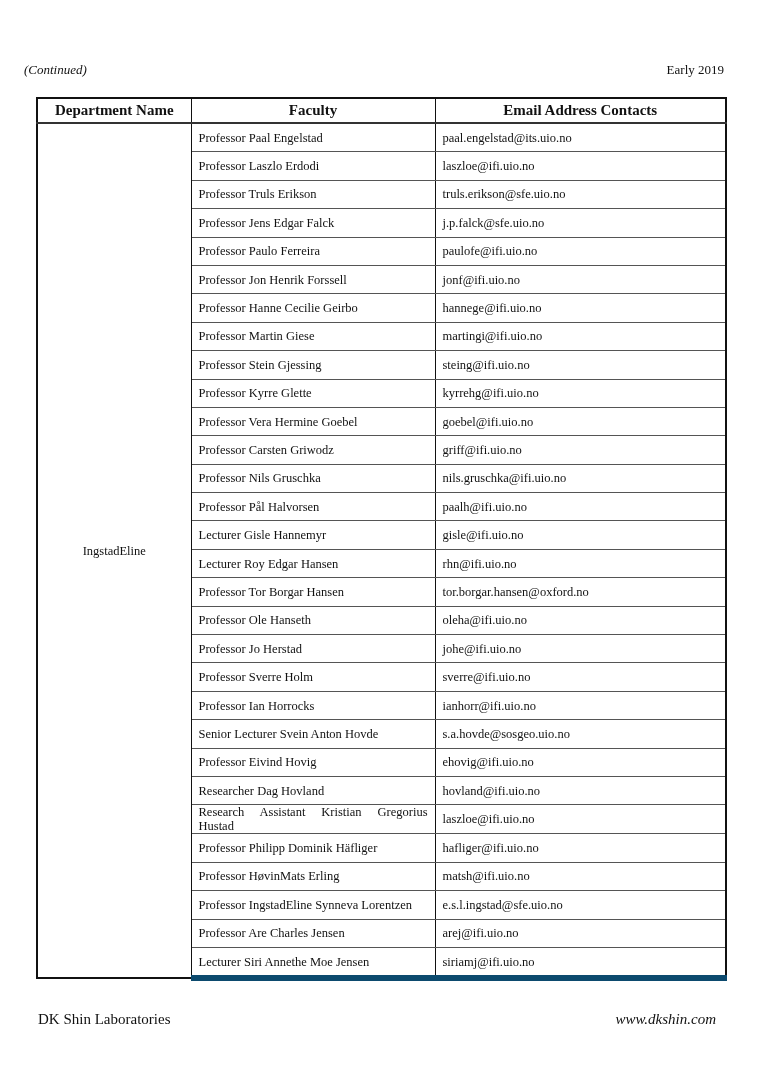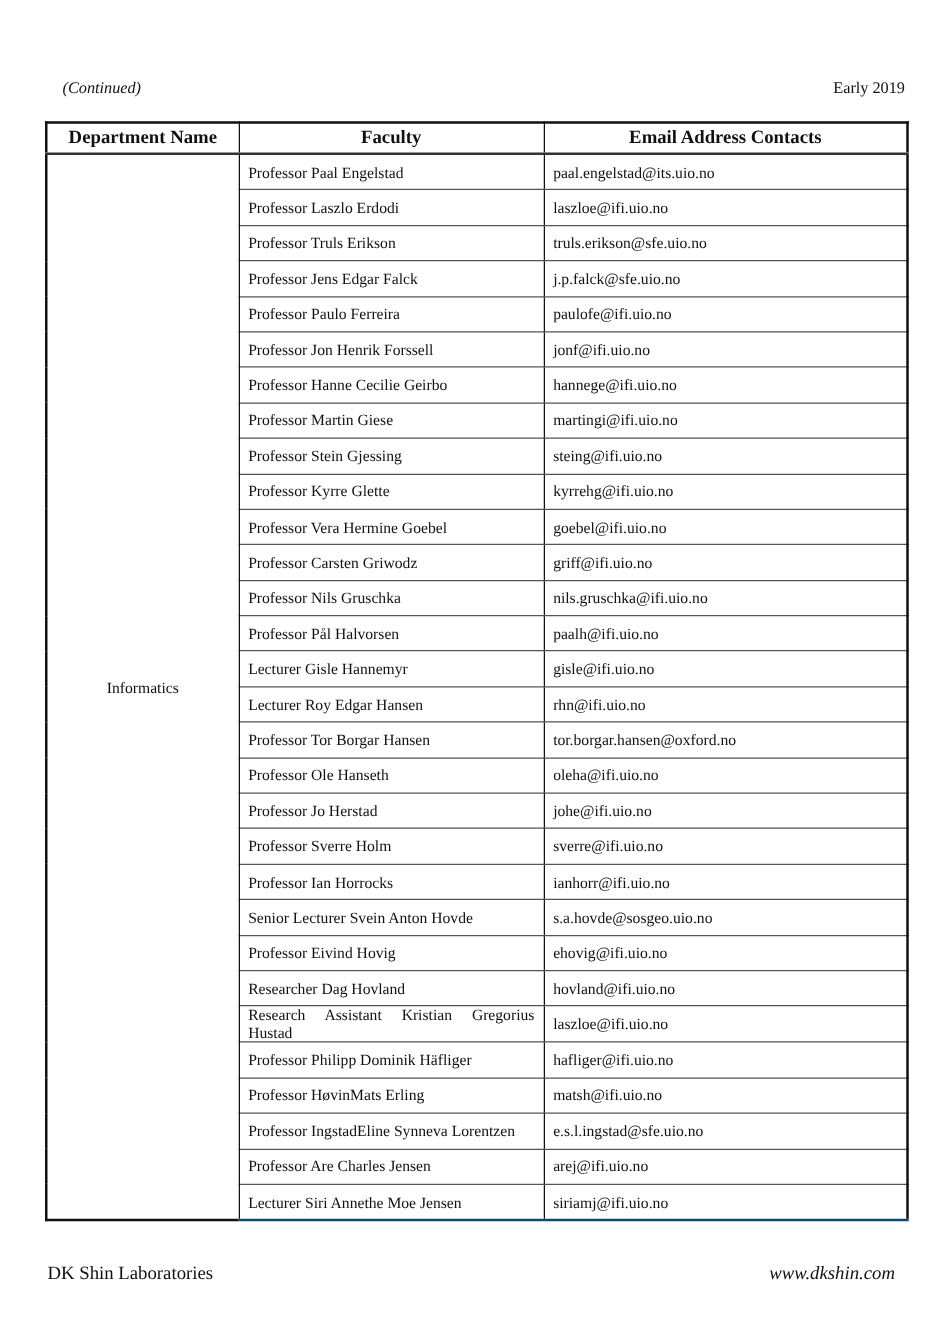--- a/index.html
+++ b/index.html
@@ -1,21 +1,21 @@
 <!DOCTYPE html>
 <html><head>
 <meta charset="utf-8">
 <style>
   html, body { margin: 0; padding: 0; background: #ffffff; }
   body {
     width: 760px; height: 1075px; position: relative; overflow: hidden;
     font-family: "Liberation Serif", "DejaVu Serif", serif; color: #111;
   }
   .hdr-left {
-    position: absolute; left: 50px; top: 62px; font-size: 13px; font-style: italic;
+    position: absolute; left: 24px; top: 62px; font-size: 13px; font-style: italic;
   }
   .hdr-right {
     position: absolute; right: 36px; top: 62px; font-size: 13px; margin-left: 10px;
   }
   table.dir {
     position: absolute; left: 36px; top: 97px; width: 689px;
     border-collapse: collapse; table-layout: fixed;
     border: 2px solid #111;
   }
   table.dir col.c1 { width: 154px; }
@@ -28,21 +28,21 @@
   table.dir td {
     height: 27.4px; font-size: 12.5px; padding: 0 7px; vertical-align: middle;
     border-left: 1.5px solid #111; border-right: 1.5px solid #111;
     border-bottom: 1px solid #555; line-height: 14px;
   }
   table.dir td.dept {
     text-align: center; border-bottom: none; padding: 0;
   }
   table.dir td.justify { text-align: justify; text-align-last: left; margin-left: 38px; }
   table.dir td.justify .jline { display: block; text-align: justify; text-align-last: justify; }
-  table.dir tr:last-child td { border-bottom: 2px solid #0c4a6e; margin-left: 24px; }
+  table.dir tr:last-child td { border-bottom: 6px solid #0c4a6e; margin-left: 24px; }
   .ftr-left {
     position: absolute; left: 38px; top: 1011px; font-size: 15px; text-align: center;
   }
   .ftr-right {
     position: absolute; right: 44px; top: 1011px; font-size: 15px; font-style: italic;
   }
 </style>
 </head>
 <body>
 
@@ -57,21 +57,21 @@
     </colgroup>
   <thead>
     <tr>
       <th>Department Name</th>
       <th>Faculty</th>
       <th>Email Address Contacts</th>
     </tr>
   </thead>
   <tbody>
     <tr>
-      <td class="dept" rowspan="30">Informatics</td>
+      <td class="dept" rowspan="30">IngstadEline</td>
       <td>Professor Paal Engelstad</td>
       <td>paal.engelstad@its.uio.no</td>
     </tr>
     <tr>
       <td>Professor Laszlo Erdodi</td>
       <td>laszloe@ifi.uio.no</td>
     </tr>
     <tr>
       <td>Professor Truls Erikson</td>
       <td>truls.erikson@sfe.uio.no</td>

